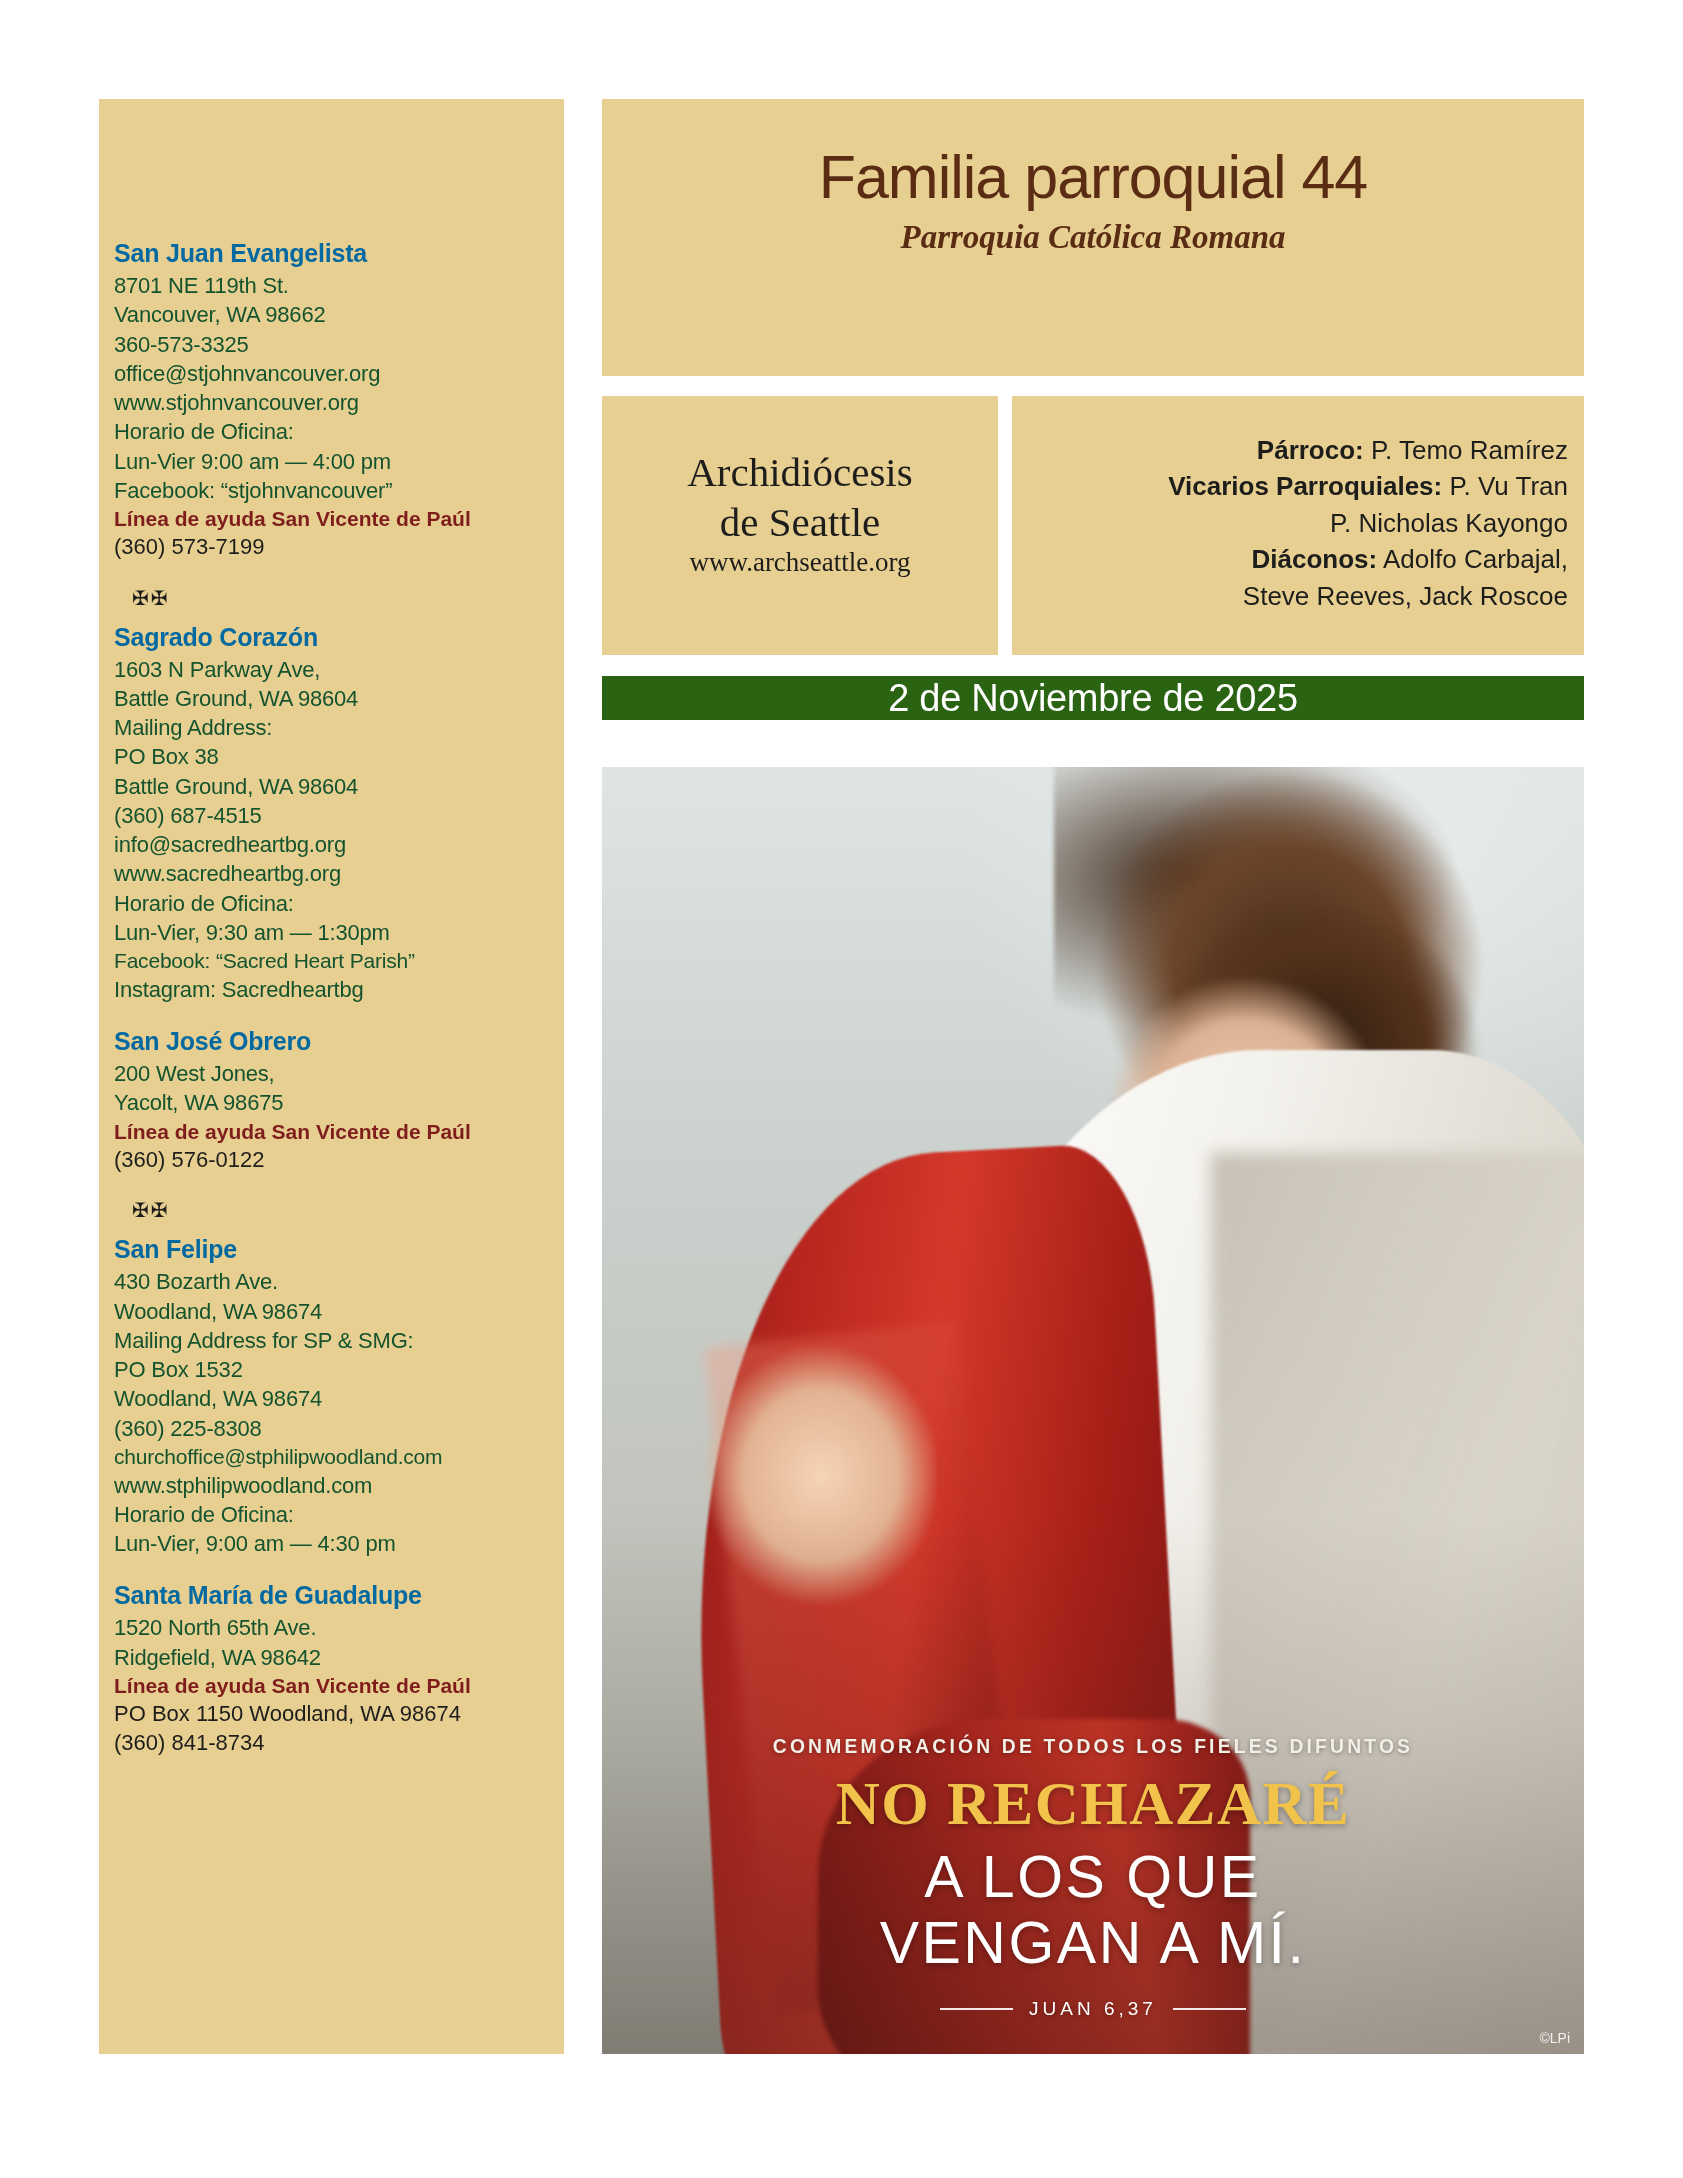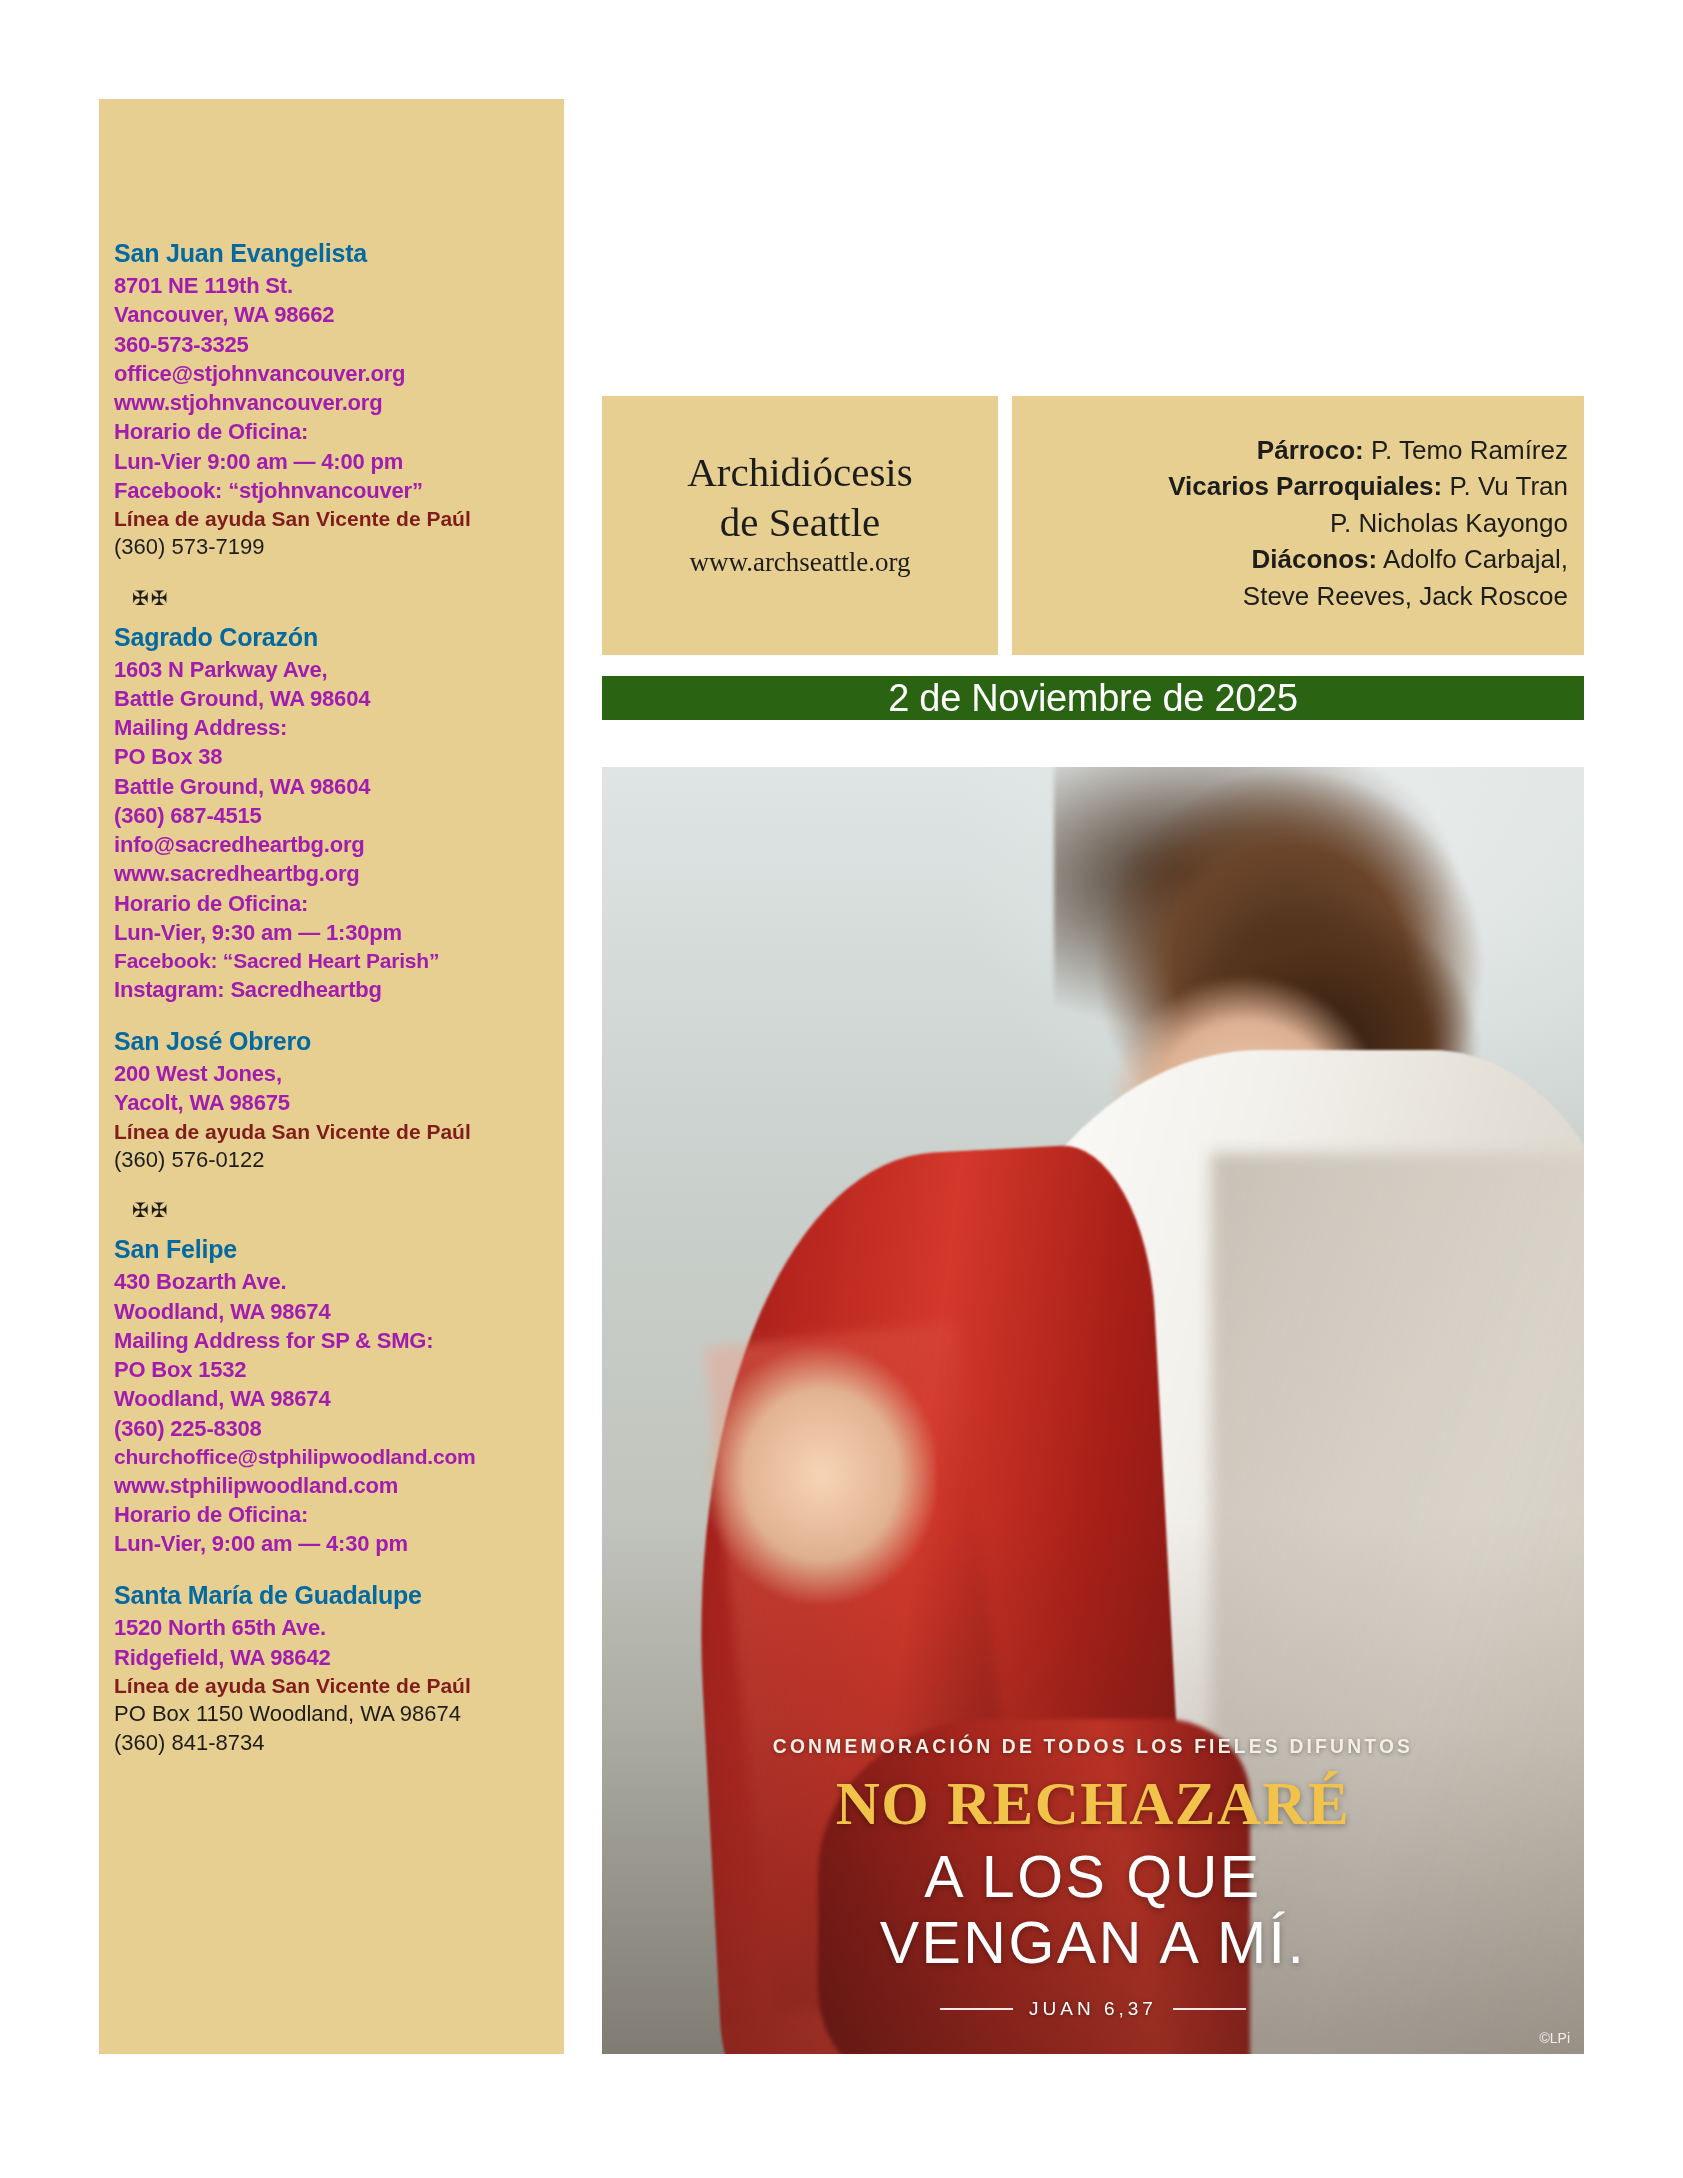--- a/index.html
+++ b/index.html
@@ -48,24 +48,23 @@
     font-size: 25px;
     font-weight: bold;
     color: #0369a1;
     letter-spacing: -0.2px;
     line-height: 1.2;
     margin-bottom: 3px;
   }
   .parish-line {
     font-size: 22px;
     line-height: 1.33;
-    color: #a21caf;
+    color: #14532d;
     letter-spacing: -0.2px;
     white-space: nowrap;
-    font-weight: bold;
   }
   .parish-line.small {
     font-size: 21px;
   }
   .help-title {
     font-size: 21px;
     font-weight: bold;
     color: #7f1d1d;
     line-height: 1.3;
     white-space: nowrap;
@@ -440,20 +439,24 @@
         <div class="parish-line">1520 North 65th Ave.</div>
         <div class="parish-line">Ridgefield, WA 98642</div>
         <div class="help-title">Línea de ayuda San Vicente de Paúl</div>
         <div class="help-line">PO Box 1150 Woodland, WA 98674</div>
         <div class="help-line">(360) 841-8734</div>
       </div>
 
     </div>
   </div>
 
+  <div class="masthead">
+    <div class="masthead-title">Familia parroquial 44</div>
+    <div class="masthead-sub">Parroquia Católica Romana</div>
+  </div>
 
   <div class="arch-box">
     <div class="arch-title">Archidiócesis</div>
     <div class="arch-title" style="padding-top:0">de Seattle</div>
     <div class="arch-url">www.archseattle.org</div>
   </div>
 
   <div class="clergy-box">
     <div class="clergy-row">
       <span class="role">Párroco:</span>

